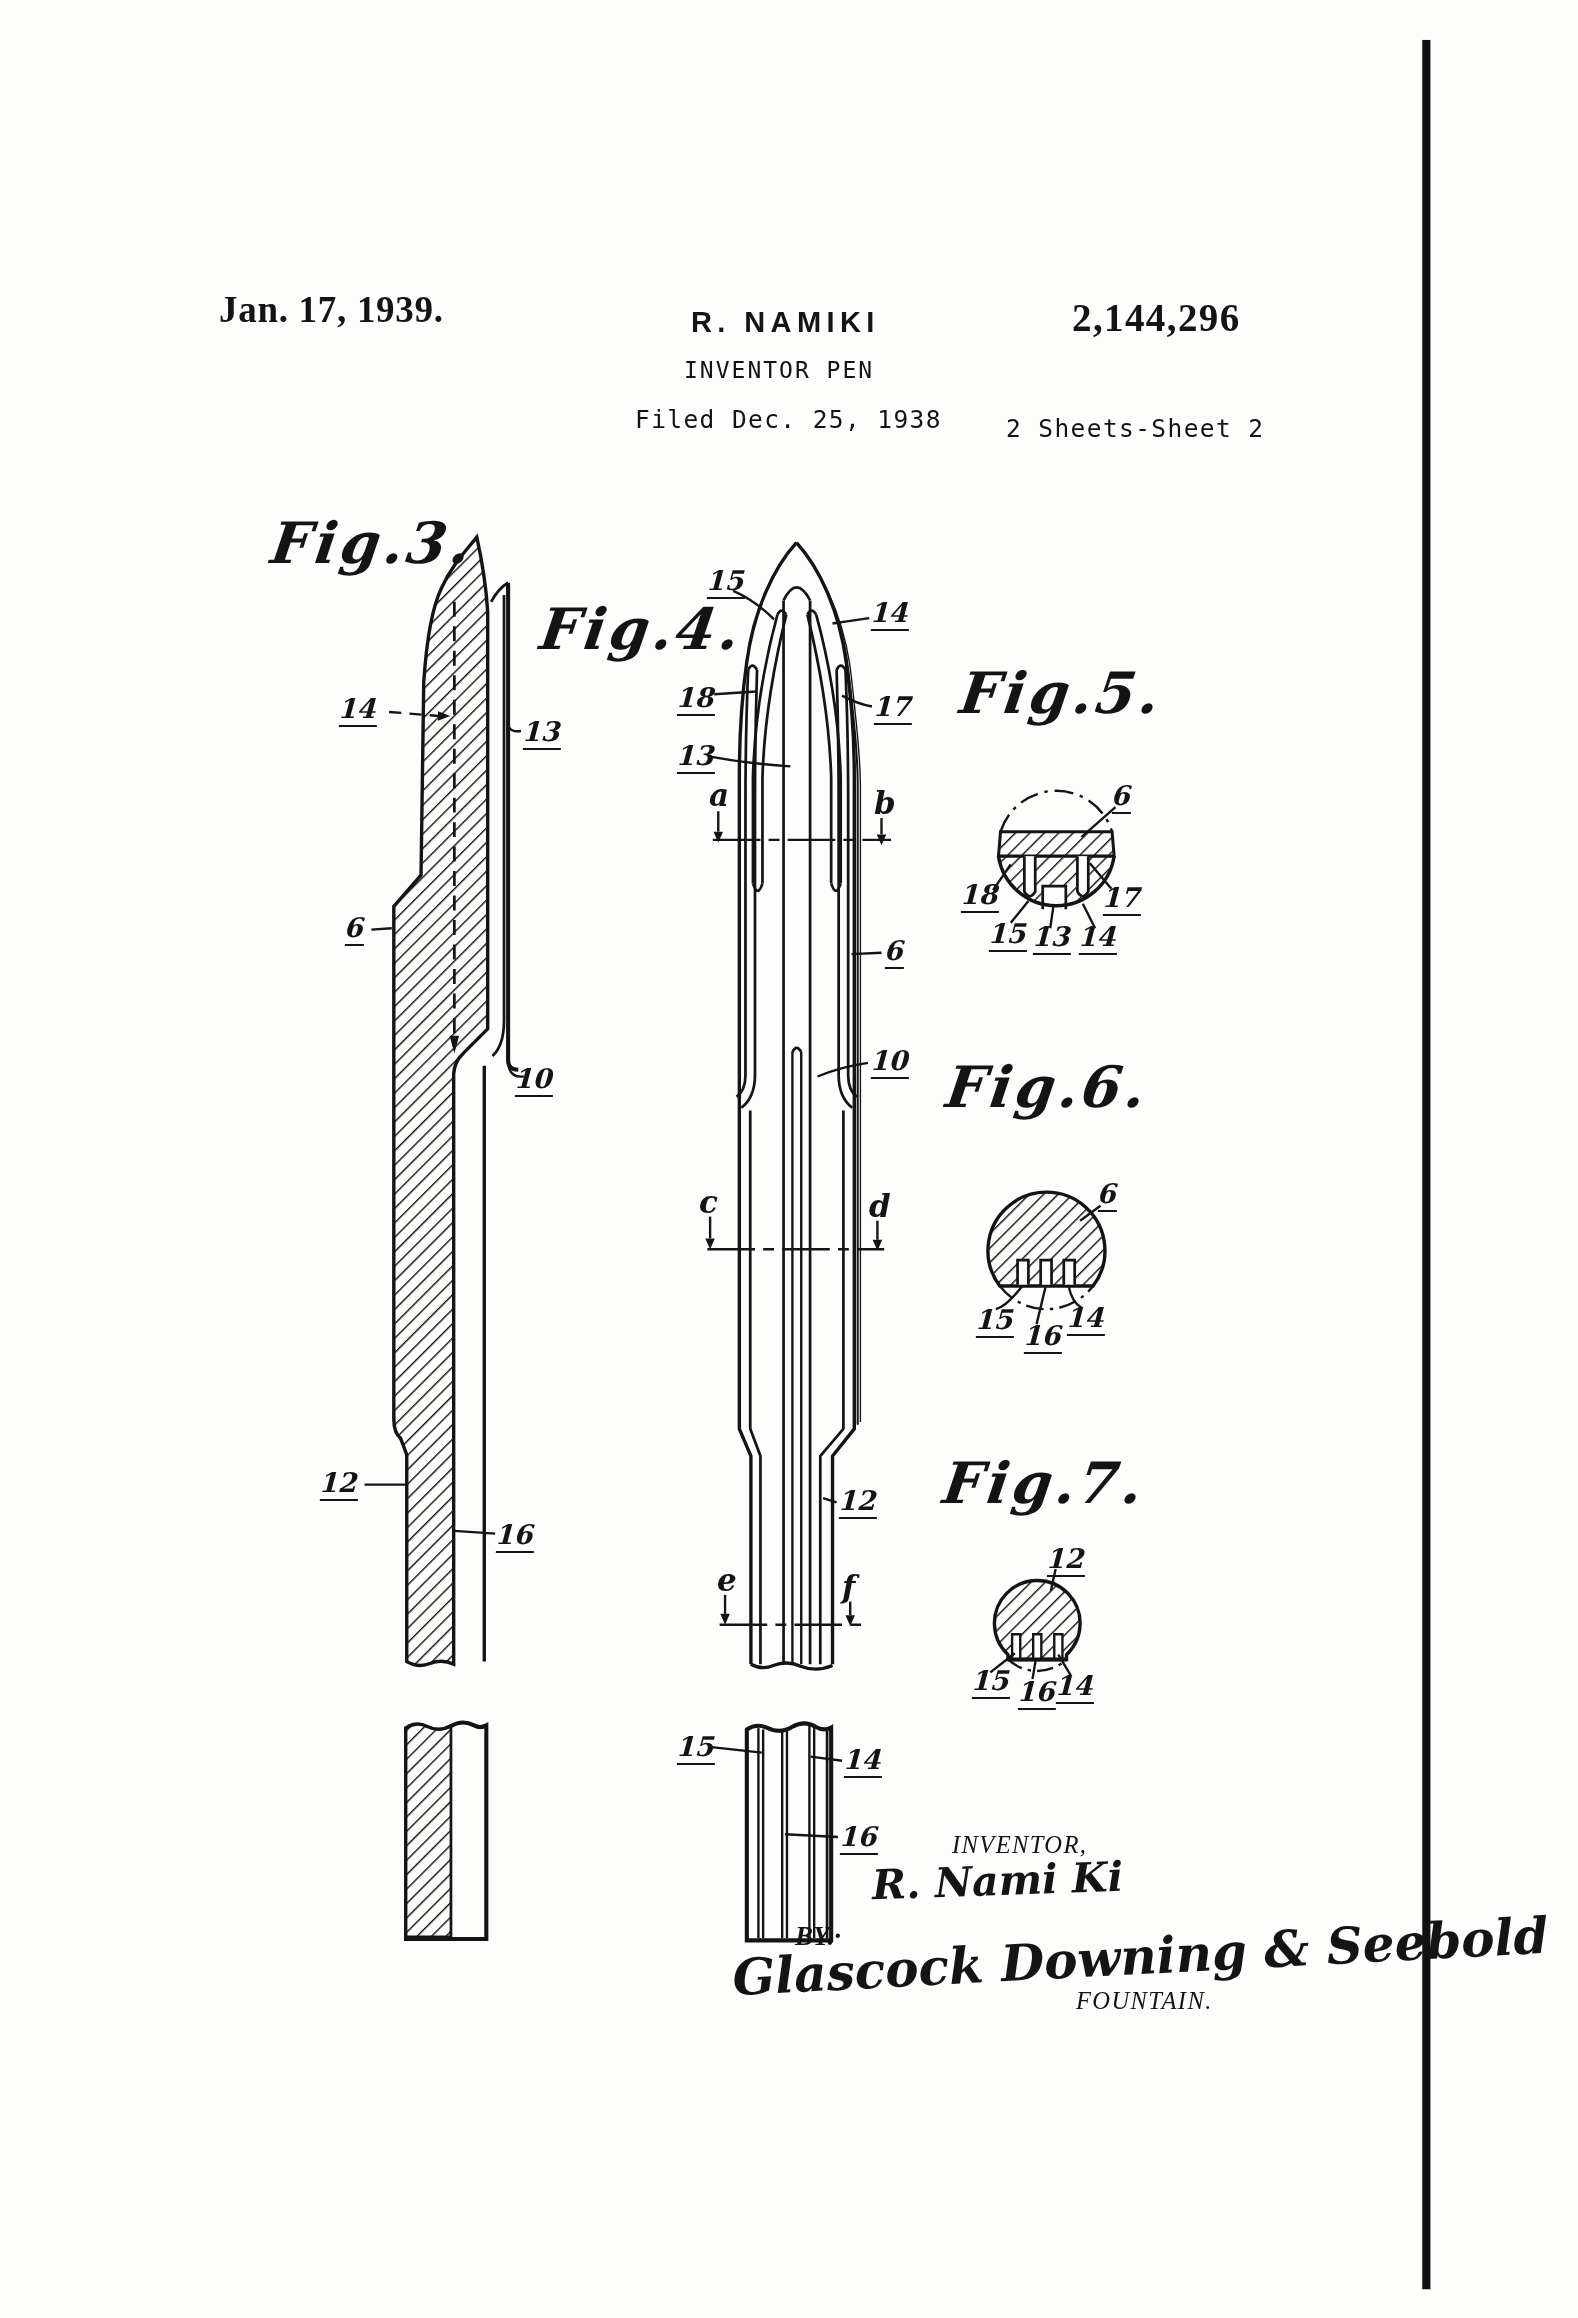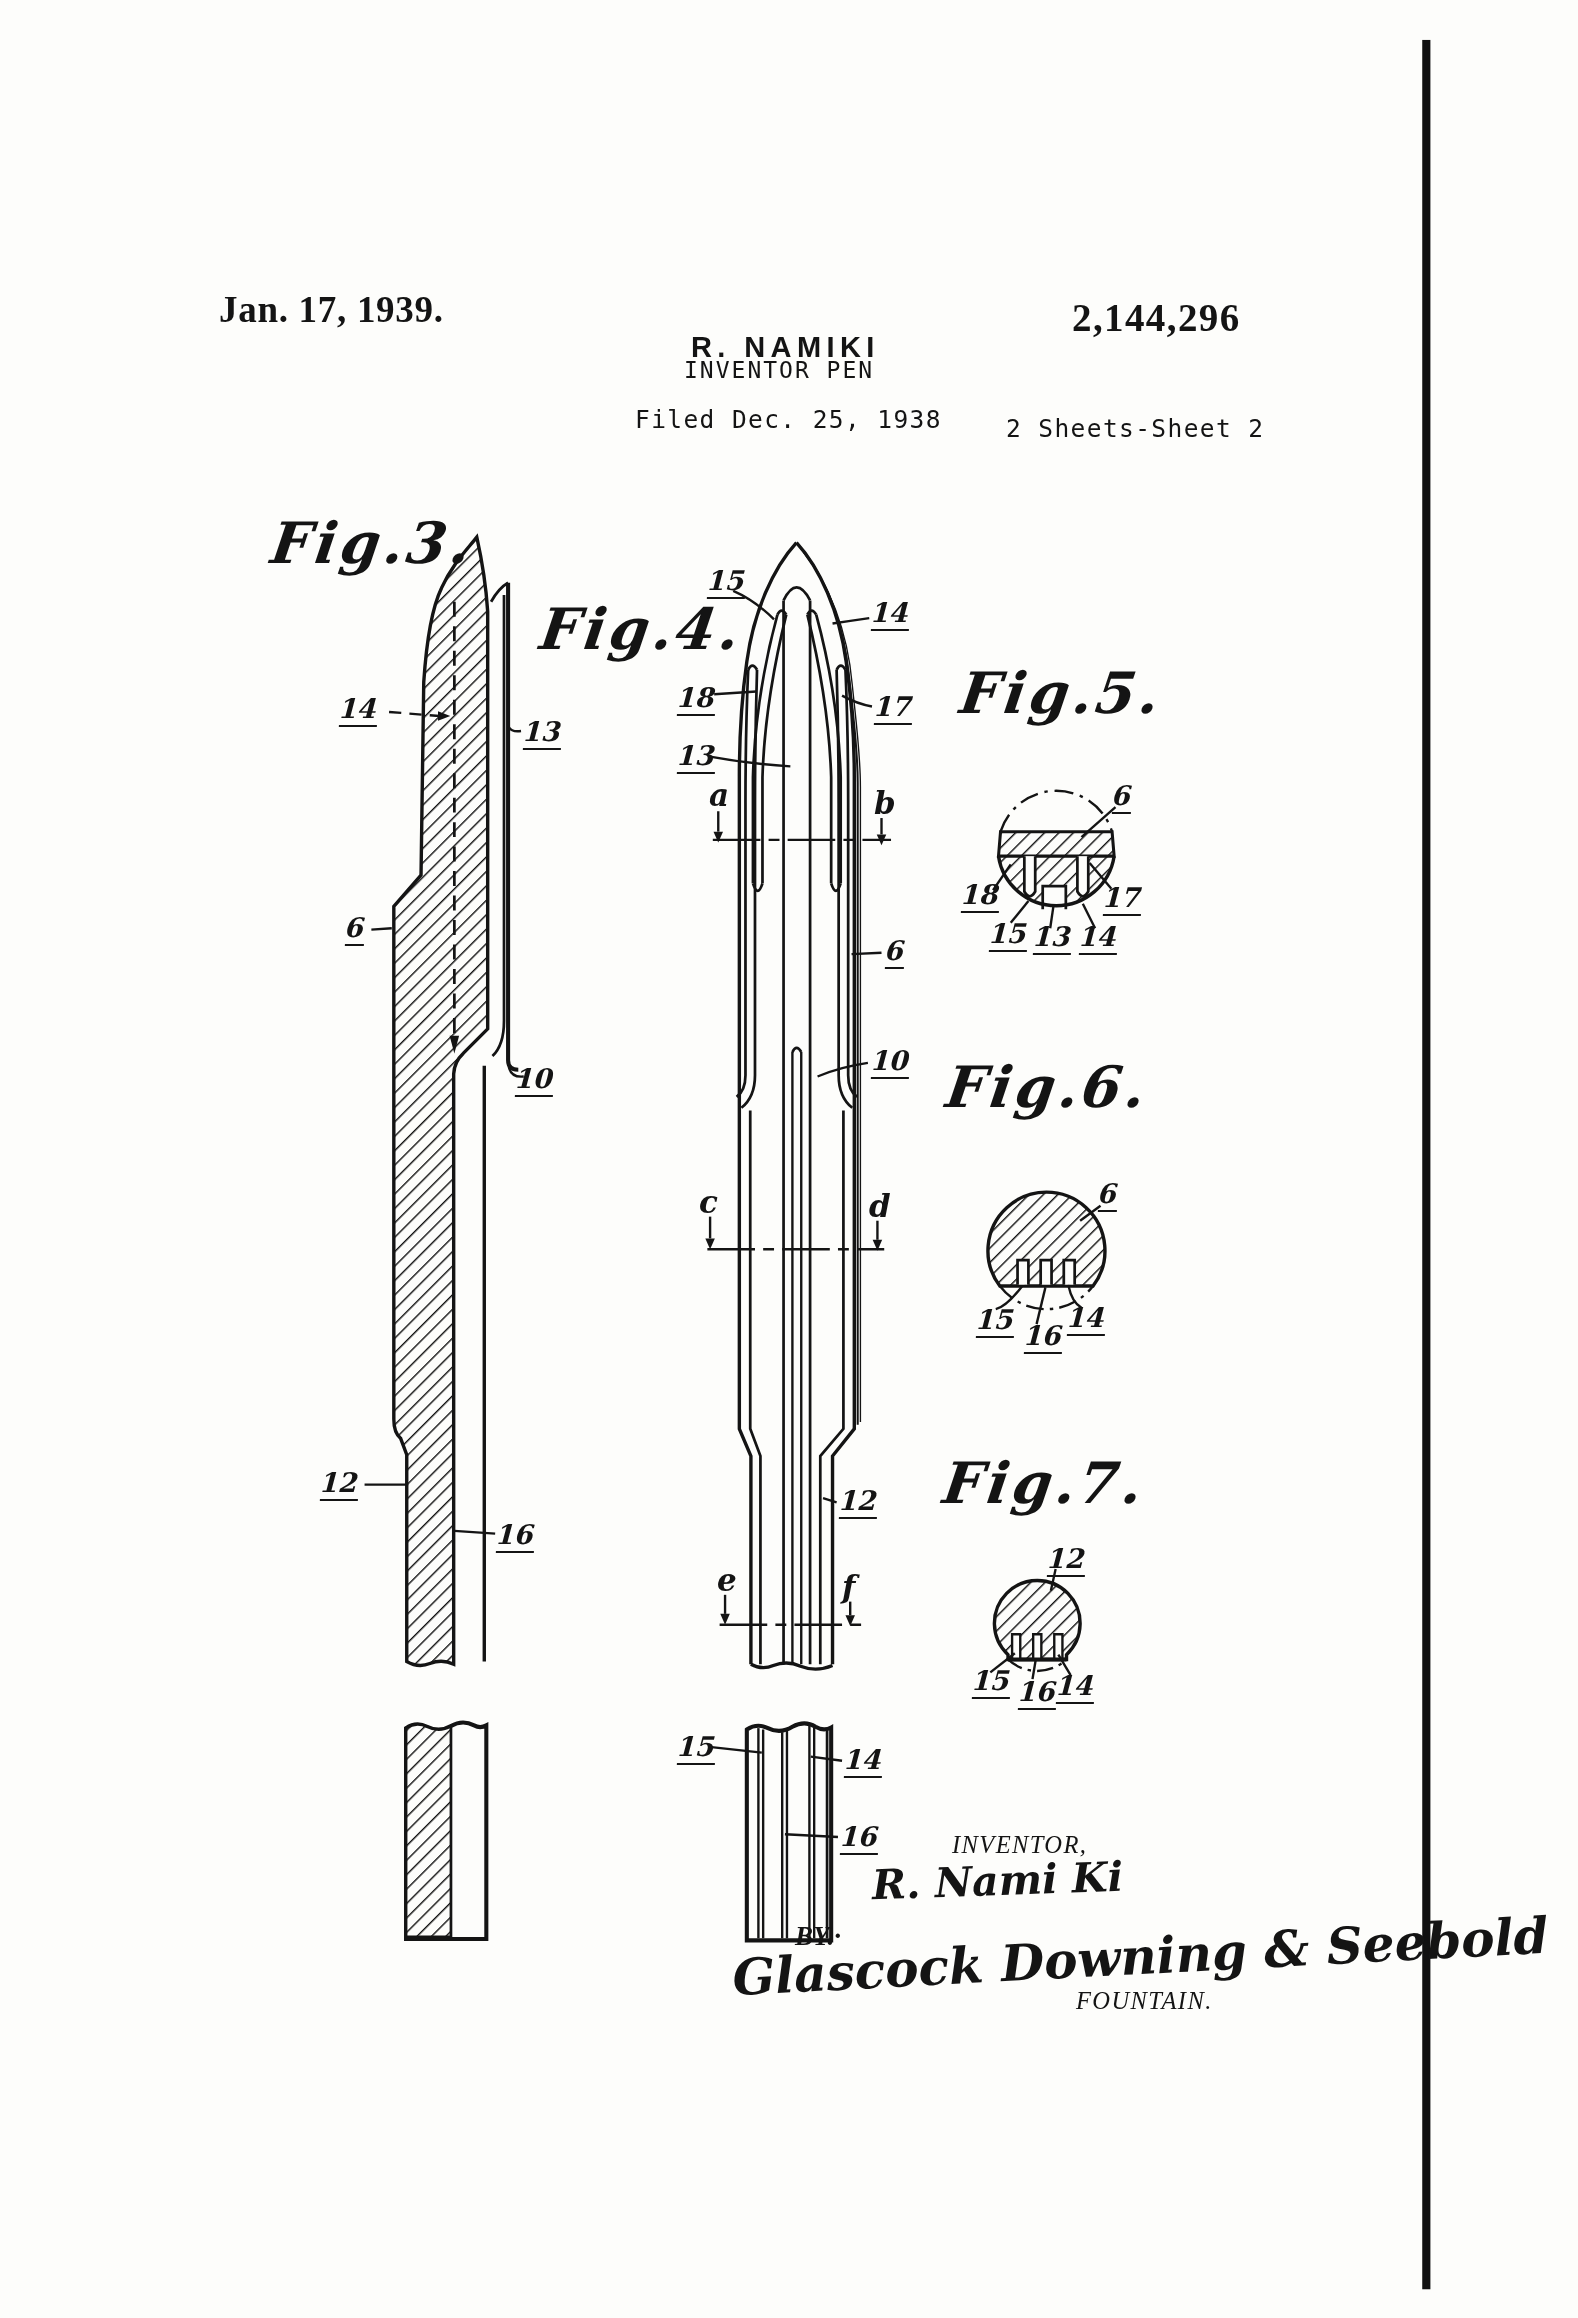--- a/index.html
+++ b/index.html
@@ -1,21 +1,21 @@
 <!DOCTYPE html>
 <html style="font-size:11px"><head>
 <meta charset="utf-8">
 <style>
   html,body { margin:0; padding:0; background:#e8e8e4; }
   .page { position:relative; width:1578px; height:2319px; background:#fdfdfb; overflow:hidden;
           font-family:"Liberation Serif", serif; }
   .t { position:absolute; white-space:nowrap; color:#141414; line-height:1.05; }
   .serifbold { font:700 37px "Liberation Serif", serif; letter-spacing:0.7px;text-align:center; }
   .number    { font:700 39px "Liberation Serif", serif; letter-spacing:1.4px; }
-  .gothic    { font:700 29px "Liberation Sans", sans-serif; letter-spacing:5.4px;margin-top:25px; }
+  .gothic    { font:700 29px "Liberation Sans", sans-serif; letter-spacing:5.4px; }
   .type      { font:400 23px "DejaVu Sans Mono", monospace; letter-spacing:2px; }
   .type2     { font:400 24.5px "DejaVu Sans Mono", monospace; letter-spacing:1.4px; }
   .figcap    { font:italic 700 57px "DejaVu Serif", serif; letter-spacing:3.4px; transform:skewX(-8deg); }
   .ref       { font:italic 700 27px "DejaVu Serif", serif; border-bottom:2px solid #141414; padding-bottom:0.7px; transform:skewX(-4deg); }
   .sec       { font:italic 700 31px "DejaVu Serif", serif; }
   .cap-it    { font:italic 400 24.5px "Liberation Serif", serif; letter-spacing:1.4px; }
   .script    { font:italic 700 41px "DejaVu Serif", serif; transform:rotate(-2deg); }
   .by        { font:italic 700 27px "Liberation Serif", serif;margin-top:21px; }
   .sig       { font:italic 700 50px "DejaVu Serif", serif; transform:rotate(-3deg); }
   svg { position:absolute; left:0; top:0; }

